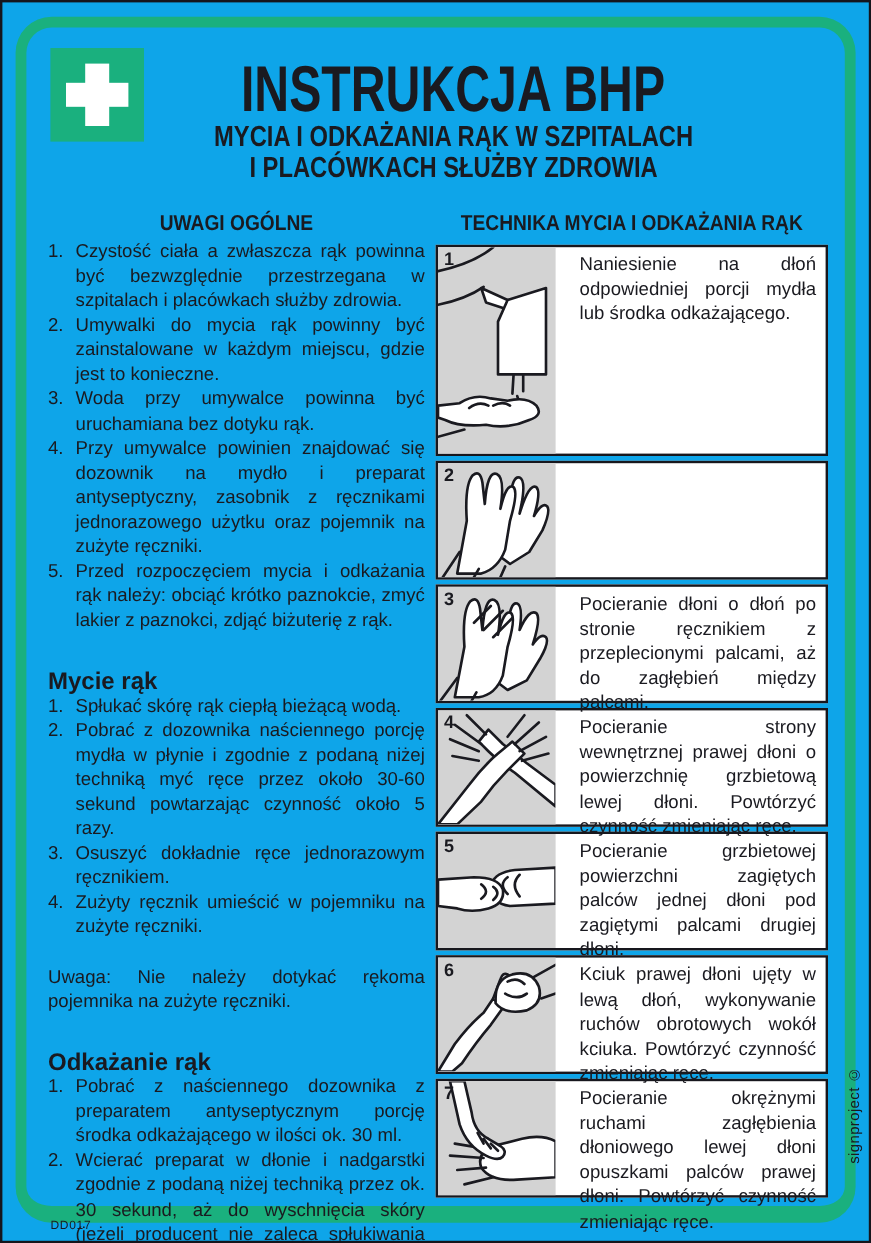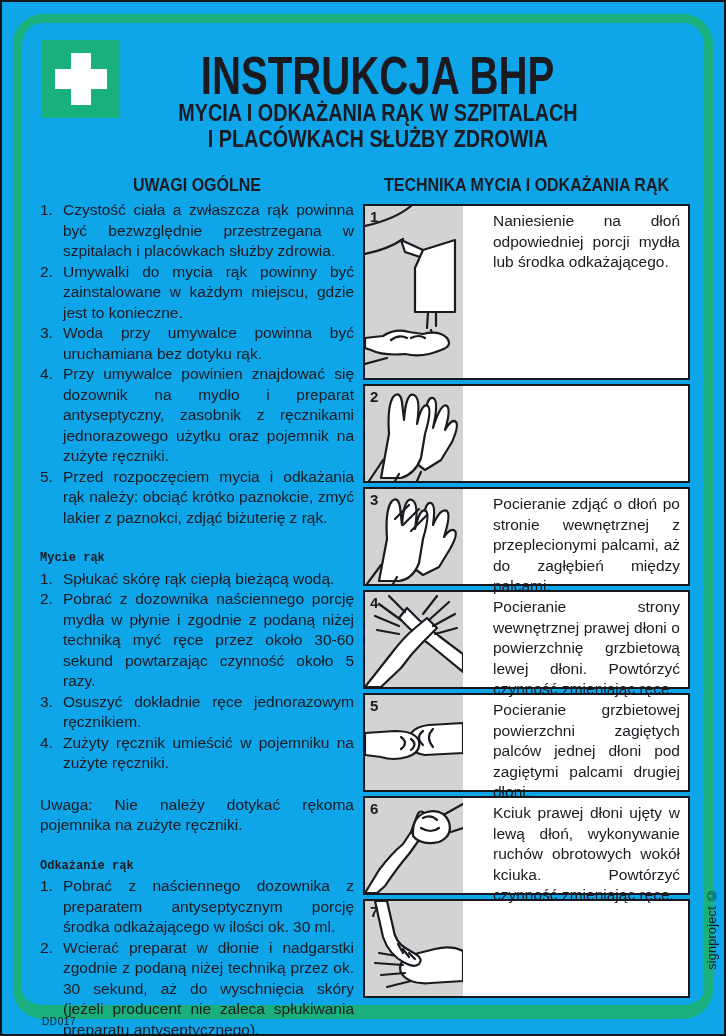--- a/index.html
+++ b/index.html
@@ -25,31 +25,31 @@
        transform:scale(.86,1.05);transform-origin:center;white-space:nowrap;}
   
   .col-left{position:absolute;left:38px;top:174px;width:314px;}
   .col-right{position:absolute;left:361px;top:174px;width:327px;}
   .col-head{text-align:center;font-weight:bold;font-size:17px;line-height:20px;
             transform:scale(.94,1.06);transform-origin:center;white-space:nowrap;margin-bottom:4px;}
   .list{font-size:15.5px;line-height:20.5px;}
   .li{display:flex;}
   .li .n{flex:0 0 23px;}
   .li .t{flex:1;text-align:justify;}
-  .sec-head{font-weight:bold;font-size:12px;line-height:20.5px;margin-top:20px;font-family:Liberation Mono, monospace;}
+  .sec-head{font-weight:bold;font-size:20px;line-height:20.5px;margin-top:30px;}
   .note{margin-top:21px;font-size:15.5px;line-height:20.5px;text-align:justify;}
   
   .steps{margin-top:8px;}
   .step{display:flex;border:2px solid #17171d;margin-bottom:4px;height:99px;
         box-sizing:border-box;background:#fff;}
   .step.tall{height:176px;}
   .art{flex:0 0 98px;background:var(--panel);position:relative;overflow:hidden;}
   .art .num{position:absolute;top:2px;left:5px;font-weight:bold;font-size:15px;z-index:2;}
   .art svg{position:absolute;left:0;top:0;width:100%;height:100%;}
-  .stext{flex:1;padding:5px 8px 0 10px;font-size:15.5px;line-height:20.5px;text-align:justify;margin-left:20px;}
+  .stext{flex:1;padding:5px 8px 0 20px;font-size:15.5px;line-height:20.5px;text-align:justify;}
   
   .code{position:absolute;left:40px;top:1014px;font-size:10px;letter-spacing:.6px;}
   .credit{position:absolute;right:5px;top:886px;writing-mode:vertical-rl;
           transform:rotate(180deg);font-size:12.5px;letter-spacing:.3px;}
   svg path{stroke:#1a1a20;stroke-width:2.2;stroke-linejoin:round;stroke-linecap:round;}
 </style>
 </head>
 <body>
 
 <div class="page">
@@ -162,21 +162,21 @@
       <div class="step">
         <div class="art">
           <span class="num">3</span>
           <svg viewBox="0 0 98 95">
             <path d="M50 80 L58 34 Q60 12 66 14 Q71 16 68 36 Q76 18 82 22 Q86 26 79 48 Q86 38 90 42 Q93 46 85 60 L74 78 L58 86 Z" fill="#fff"></path>
             <path d="M14 92 L22 50 Q20 20 27 12 Q33 7 35 18 L37 36 Q39 8 47 11 Q54 14 50 40 Q55 18 61 22 Q65 26 58 50 L54 74 Q48 90 34 92 Z" fill="#fff"></path>
             <path d="M30 30 L44 16 M38 36 L54 20 M46 42 L62 26" fill="none"></path>
             <path d="M2 95 L16 76 M28 95 L32 88" fill="none"></path>
           </svg>
         </div>
-        <div class="stext">Pocieranie zdjąć o dłoń po stronie wewnętrznej z przeplecionymi palcami, aż do zagłębień między palcami.</div>
+        <div class="stext">Pocieranie dłoni o dłoń po stronie ręcznikiem z przeplecionymi palcami, aż do zagłębień między palcami.</div>
       </div>
 
       <div class="step">
         <div class="art">
           <span class="num">4</span>
           <svg viewBox="0 0 98 95">
             <path d="M98 80 L64 52 Q50 42 42 34 L34 26 L42 16 L54 28 Q64 36 74 44 L98 62 Z" fill="#fff"></path>
             <path d="M36 28 L14 12 M34 34 L10 24 M34 42 L12 38 M40 20 L24 4" fill="none"></path>
             <path d="M0 95 L26 62 Q38 46 50 36 L62 26 L72 36 L58 50 Q46 62 36 76 L16 95 Z" fill="#fff"></path>
             <path d="M64 28 L84 10 M68 34 L90 22 M70 42 L92 36 M58 22 L72 4" fill="none"></path>
@@ -215,20 +215,21 @@
       <div class="step">
         <div class="art">
           <span class="num">7</span>
           <svg viewBox="0 0 98 95">
             <path d="M98 80 L66 82 Q44 84 36 72 Q32 60 46 54 L70 48 Q86 44 98 50 Z" fill="#fff"></path>
             <path d="M38 56 L14 52 M38 64 L10 62 M40 72 L16 74 M46 80 L22 86" fill="none"></path>
             <path d="M22 0 L28 26 Q30 42 42 48 L52 54 Q58 58 54 63 Q50 67 40 62 Q24 54 18 36 L10 0 Z" fill="#fff"></path>
             <path d="M44 52 L50 58 M38 48 L44 56 M33 43 L38 52" fill="none"></path>
           </svg>
         </div>
+        <div class="stext">Pocieranie okrężnymi ruchami zagłębienia dłoniowego lewej dłoni opuszkami palców prawej dłoni. Powtórzyć czynność zmieniając ręce.</div>
       </div>
 
     </div>
   </div>
 
   <div class="code">DD017</div>
   <div class="credit">signproject ©</div>
 </div>
 
 </body></html>

